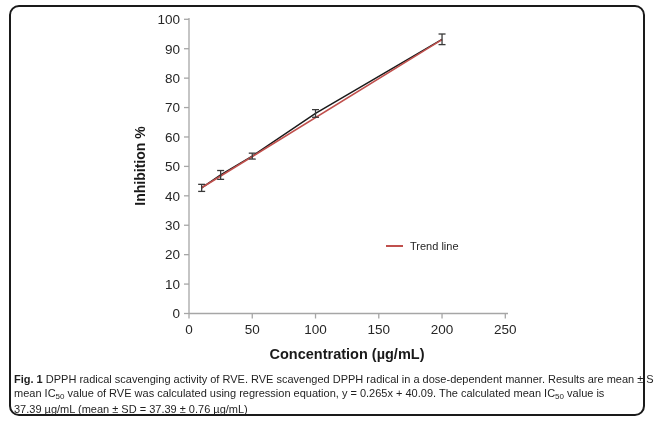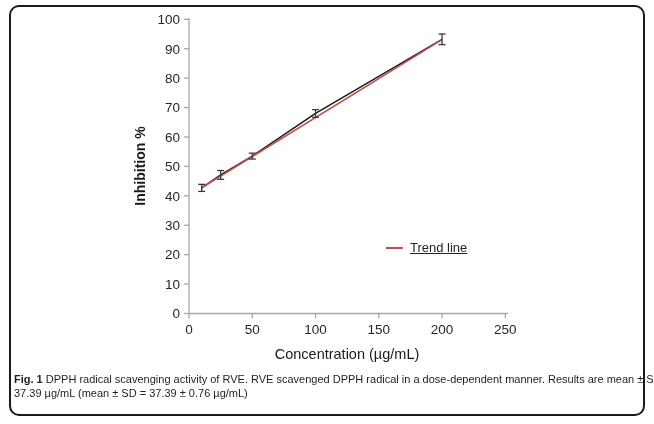--- a/index.html
+++ b/index.html
@@ -14,27 +14,27 @@
   }
   .chart-wrap{position:absolute;left:0;top:0;width:654px;height:370px;}
   svg{position:absolute;left:0;top:0;}
   .y-axis-title{
     position:absolute;left:140px;top:166px;
     transform:translate(-50%,-50%) rotate(-90deg);
     font-size:14px;font-weight:bold;color:#1a1a1a;white-space:nowrap;
   }
   .x-axis-title{
     position:absolute;left:347px;top:346px;transform:translateX(-50%);
-    font-size:14.5px;font-weight:normal;color:#1a1a1a;white-space:nowrap;
+    font-size:14.5px;font-weight:bold;color:#1a1a1a;white-space:nowrap;
   }
   .legend{
     position:absolute;left:386px;top:240px;display:flex;align-items:center;gap:7px;
   }
   .legend-swatch{width:17px;height:0;border-top:2px solid #c0504d;}
-  .legend-label{font-size:13px;color:#262626;text-decoration:underline;}
+  .legend-label{font-size:11px;color:#262626;}
   .caption{
     position:absolute;left:14px;top:373px;width:622px;
     font-size:11px;line-height:13.6px;color:#1f1f1f;
   }
   .caption b{font-weight:bold;margin-top:48px;}
   .caption sub{font-size:8px;vertical-align:-2px;}
   .cap-line{white-space:nowrap;}
 </style>
 </head>
 <body>
@@ -104,15 +104,16 @@
     <div class="x-axis-title">Concentration (µg/mL)</div>
 
     <div class="legend">
       <span class="legend-swatch"></span>
       <span class="legend-label">Trend line</span>
     </div>
   </div>
 
   <div class="caption">
     <div class="cap-line"><b>Fig. 1</b><span> DPPH radical scavenging activity of RVE. RVE scavenged DPPH radical in a dose-dependent manner. Results are mean ± SD (</span></div>
+    <div class="cap-line"><span>mean IC</span><sub>50</sub><span> value of RVE was calculated using regression equation, y = 0.265x + 40.09. The calculated mean IC</span><sub>50</sub><span> value is</span></div>
     <div class="cap-line">37.39 µg/mL (mean ± SD = 37.39 ± 0.76 µg/mL)</div>
   </div>
 </div>
 
 </body></html>

